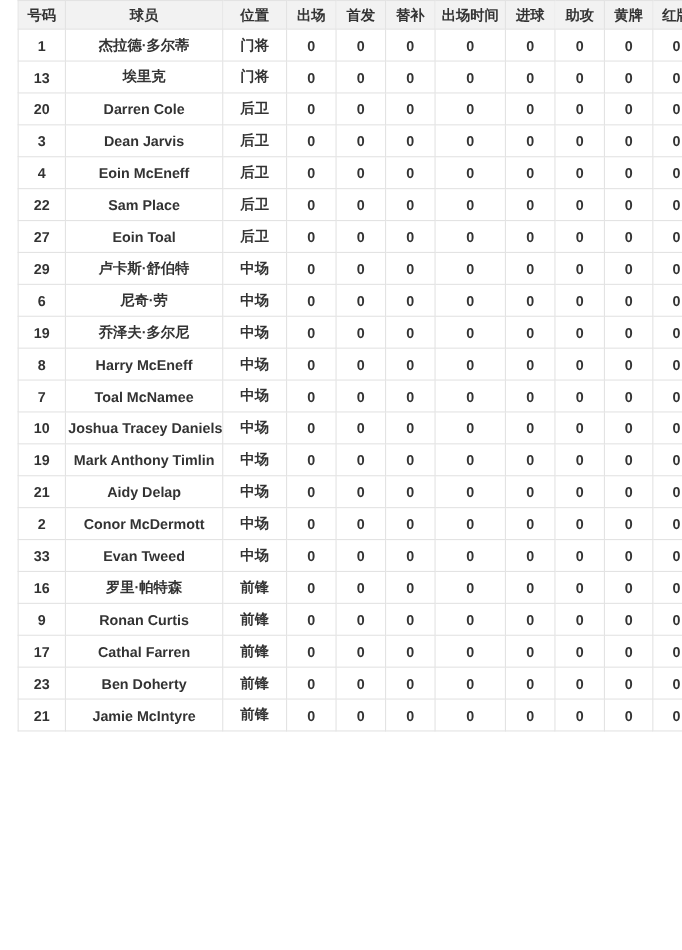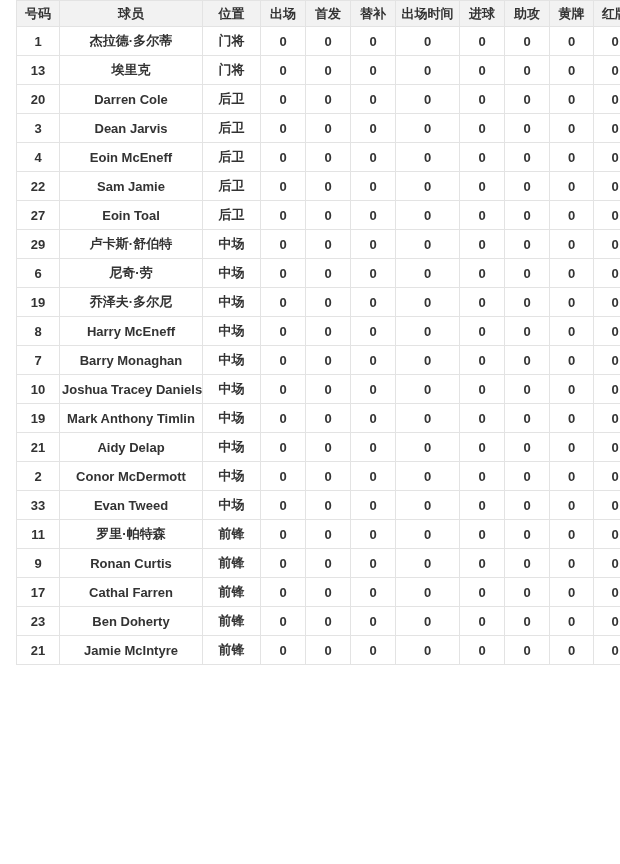--- a/index.html
+++ b/index.html
@@ -148,21 +148,21 @@
         <td>0</td>
         <td>0</td>
         <td>0</td>
         <td>0</td>
         <td>0</td>
         <td>0</td>
         <td>0</td>
       </tr>
       <tr>
         <td>22</td>
-        <td>Sam Jamie</td>
+        <td>Sam Place</td>
         <td>后卫</td>
         <td>0</td>
         <td>0</td>
         <td>0</td>
         <td>0</td>
         <td>0</td>
         <td>0</td>
         <td>0</td>
         <td>0</td>
       </tr>
@@ -226,21 +226,21 @@
         <td>0</td>
         <td>0</td>
         <td>0</td>
         <td>0</td>
         <td>0</td>
         <td>0</td>
         <td>0</td>
       </tr>
       <tr>
         <td>7</td>
-        <td>Barry Monaghan</td>
+        <td>Toal McNamee</td>
         <td>中场</td>
         <td>0</td>
         <td>0</td>
         <td>0</td>
         <td>0</td>
         <td>0</td>
         <td>0</td>
         <td>0</td>
         <td>0</td>
       </tr>
@@ -303,21 +303,21 @@
         <td>0</td>
         <td>0</td>
         <td>0</td>
         <td>0</td>
         <td>0</td>
         <td>0</td>
         <td>0</td>
         <td>0</td>
       </tr>
       <tr>
-        <td>11</td>
+        <td>16</td>
         <td>罗里·帕特森</td>
         <td>前锋</td>
         <td>0</td>
         <td>0</td>
         <td>0</td>
         <td>0</td>
         <td>0</td>
         <td>0</td>
         <td>0</td>
         <td>0</td>

